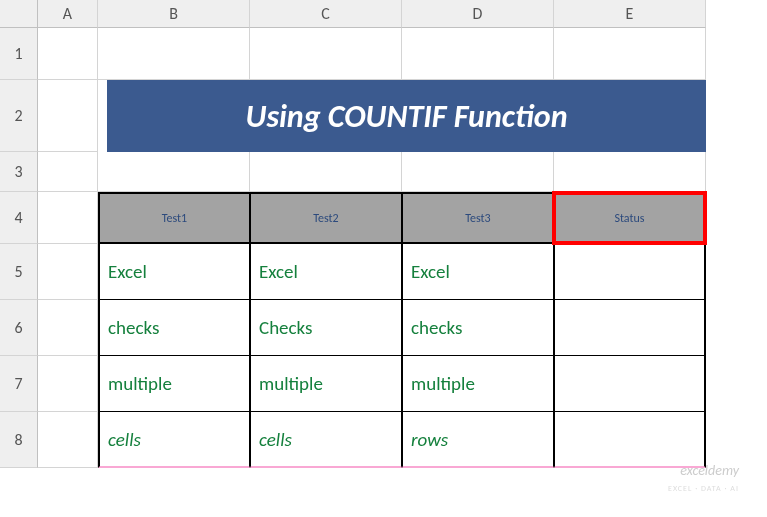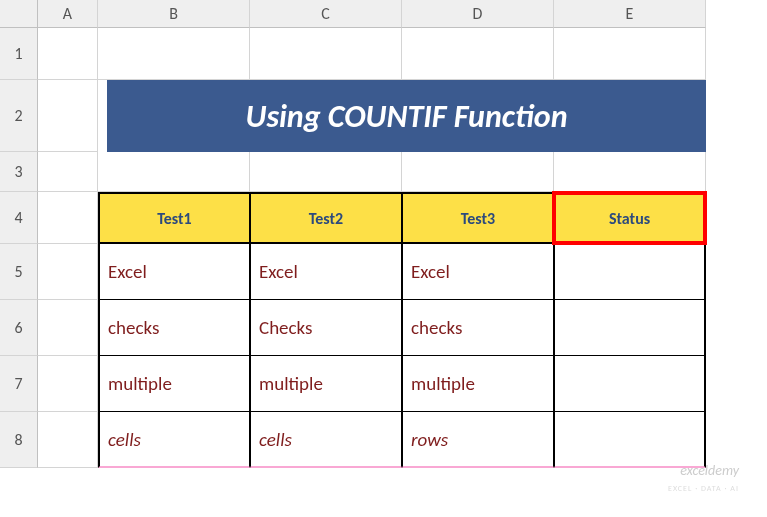--- a/index.html
+++ b/index.html
@@ -54,38 +54,38 @@
       background: #3b5a8f;
       color: #ffffff;
       font-size: 32px;
       font-weight: bold;
       justify-content: center;
       font-style: italic;
       border: none;
       margin-left: 9px;
     }
     .table-header {
-      background: #fde047;
+      background: #a3a3a3;
       color: #2c4a7d;
-      font-weight: bold;
-      font-size: 16px;
+      font-weight: normal;
+      font-size: 12px;
       justify-content: center;
       border: 2px solid #000;
       border-right: 1px solid #000;
       border-left: 1px solid #000;
     }
     .table-header.first {
       border-left: 2px solid #000;
     }
     .table-header.last {
       border-right: 2px solid #000;
     }
     .table-cell {
       font-size: 19px;
-      color: #7f1d1d;
+      color: #15803d;
       border: 1px solid #000;
       border-top: none;
       padding-left: 8px;
     }
     .table-cell.first {
       border-left: 2px solid #000;
     }
     .table-cell.last {
       border-right: 2px solid #000;
     }

